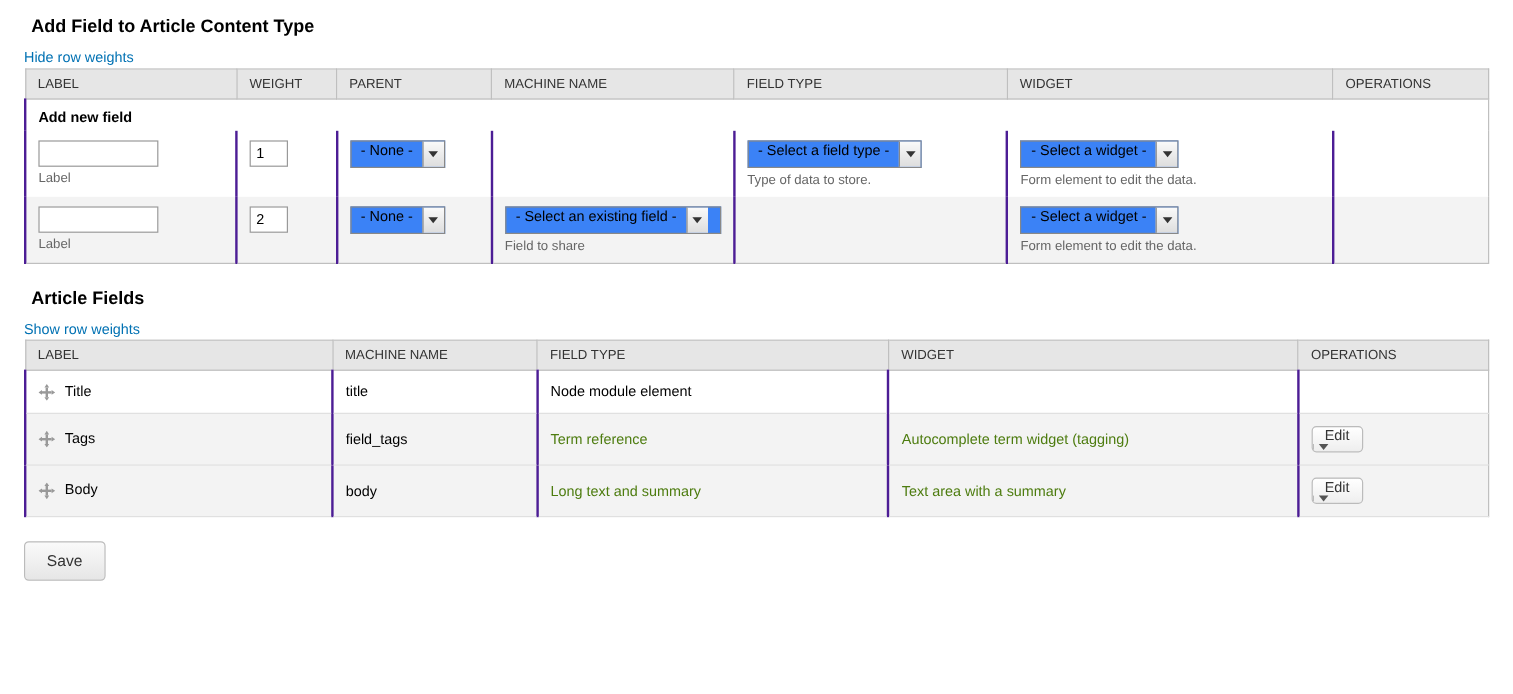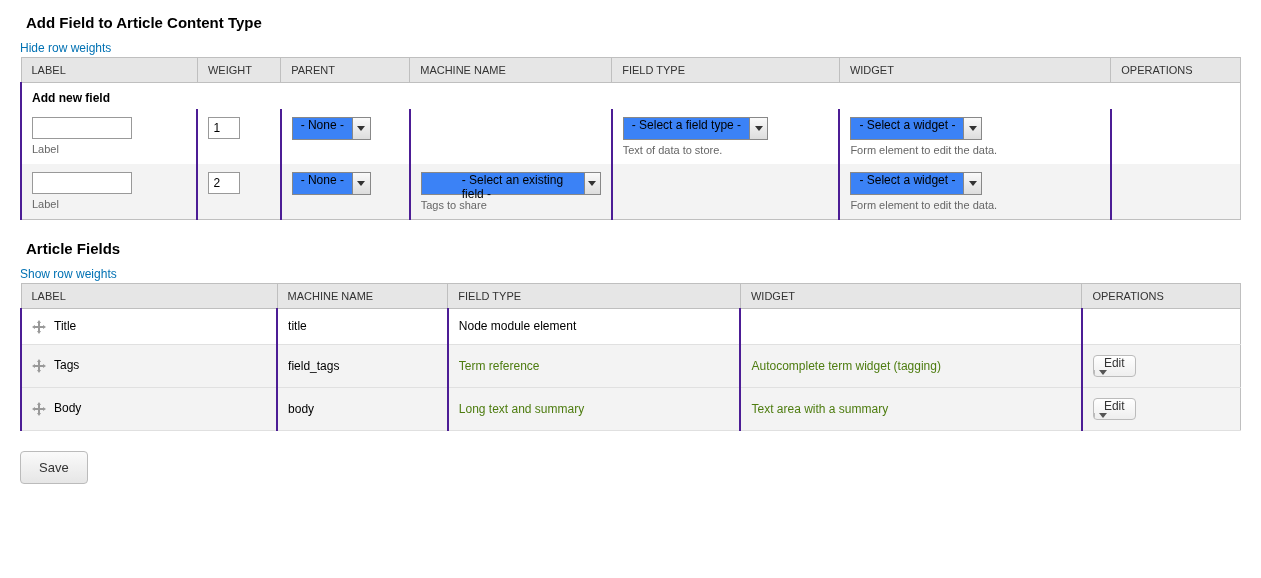--- a/index.html
+++ b/index.html
@@ -214,21 +214,21 @@
           <span class="sel-text">- None -</span>
             <span class="sel-arrow"></span>
         </div>
       </td>
       <td></td>
       <td>
         <div class="fake-select">
           <span class="sel-text">- Select a field type -</span>
             <span class="sel-arrow"></span>
         </div>
-        <div class="hint">Text of data to store.</div>
+        <div class="hint">Type of data to store.</div>
       </td>
       <td>
         <div class="fake-select">
           <span class="sel-text">- Select a widget -</span>
             <span class="sel-arrow"></span>
         </div>
         <div class="hint">Form element to edit the data.</div>
       </td>
       <td></td>
     </tr>
@@ -238,25 +238,25 @@
         <div class="hint">Label</div>
       </td>
       <td><input class="input-weight" value="2" style=""></td>
       <td>
         <div class="fake-select">
           <span class="sel-text">- None -</span>
             <span class="sel-arrow"></span>
         </div>
       </td>
       <td>
-        <div class="fake-select" style="min-width:180px;padding-left:32px;">
+        <div class="fake-select" style="min-width:180px;">
           <span class="sel-text">- Select an existing field -</span>
             <span class="sel-arrow"></span>
         </div>
-        <div class="hint">Tags to share</div>
+        <div class="hint">Field to share</div>
       </td>
       <td></td>
       <td>
         <div class="fake-select">
           <span class="sel-text">- Select a widget -</span>
             <span class="sel-arrow"></span>
         </div>
         <div class="hint">Form element to edit the data.</div>
       </td>
       <td></td>

